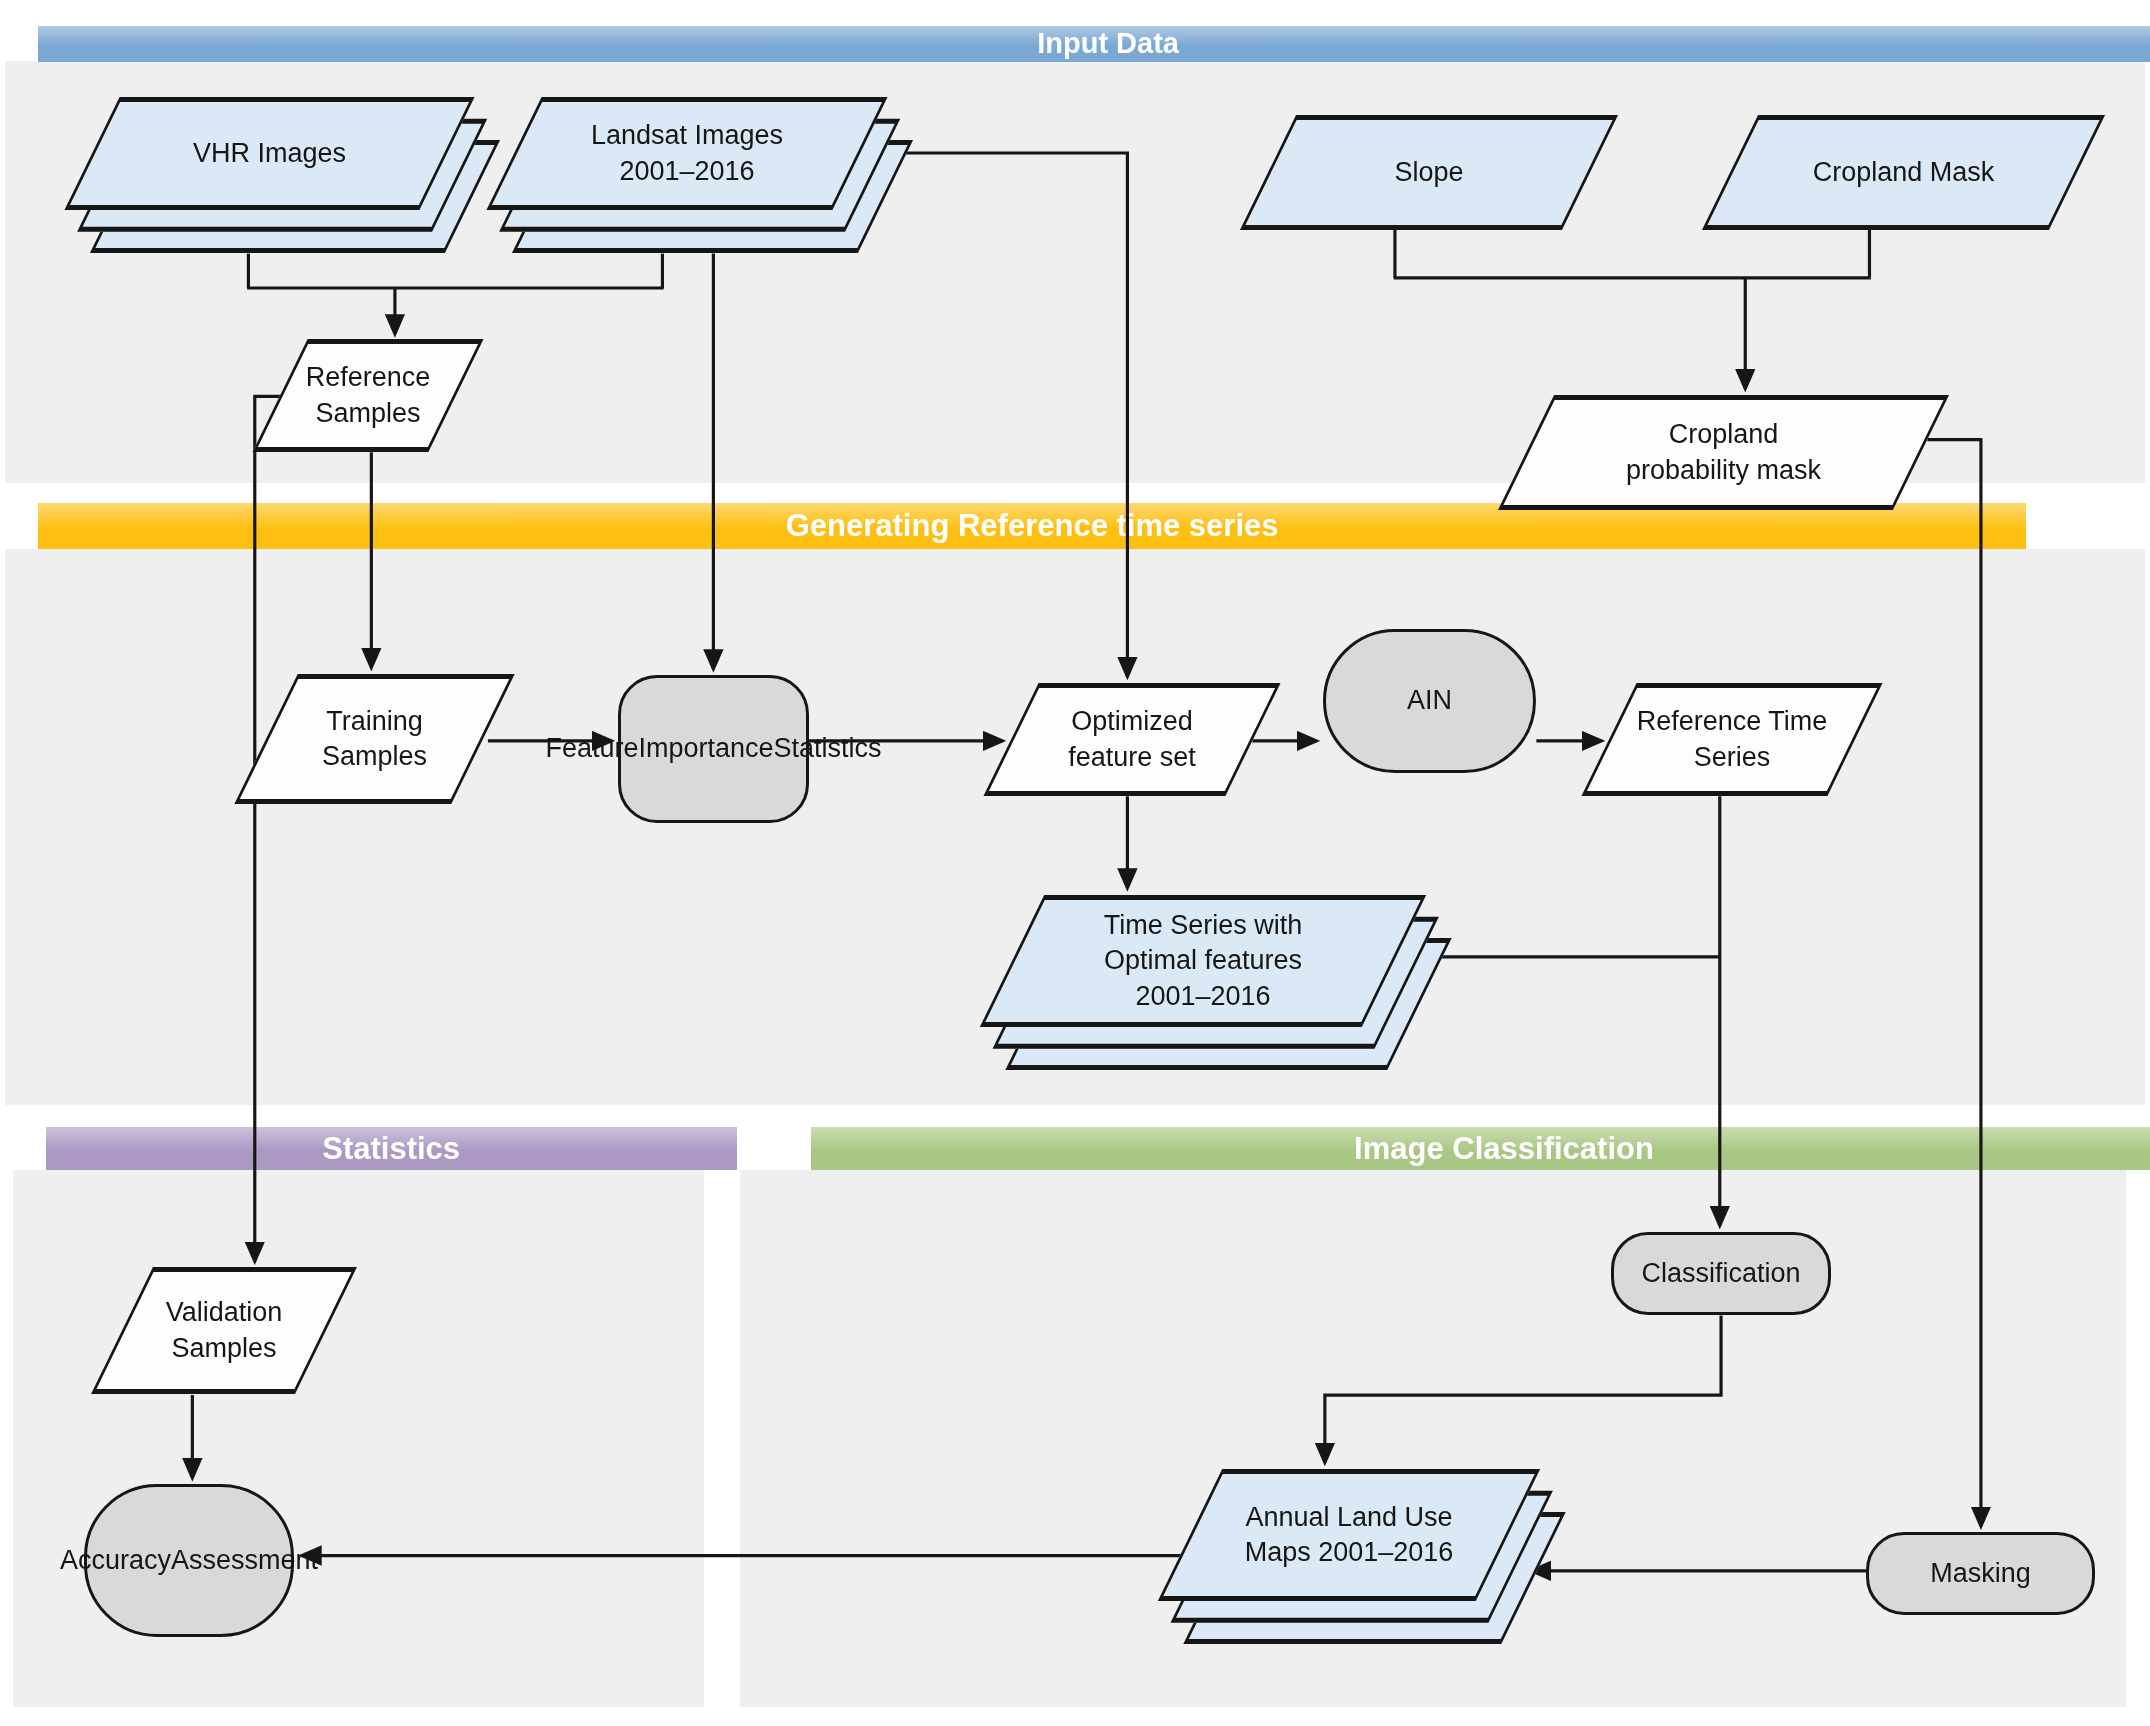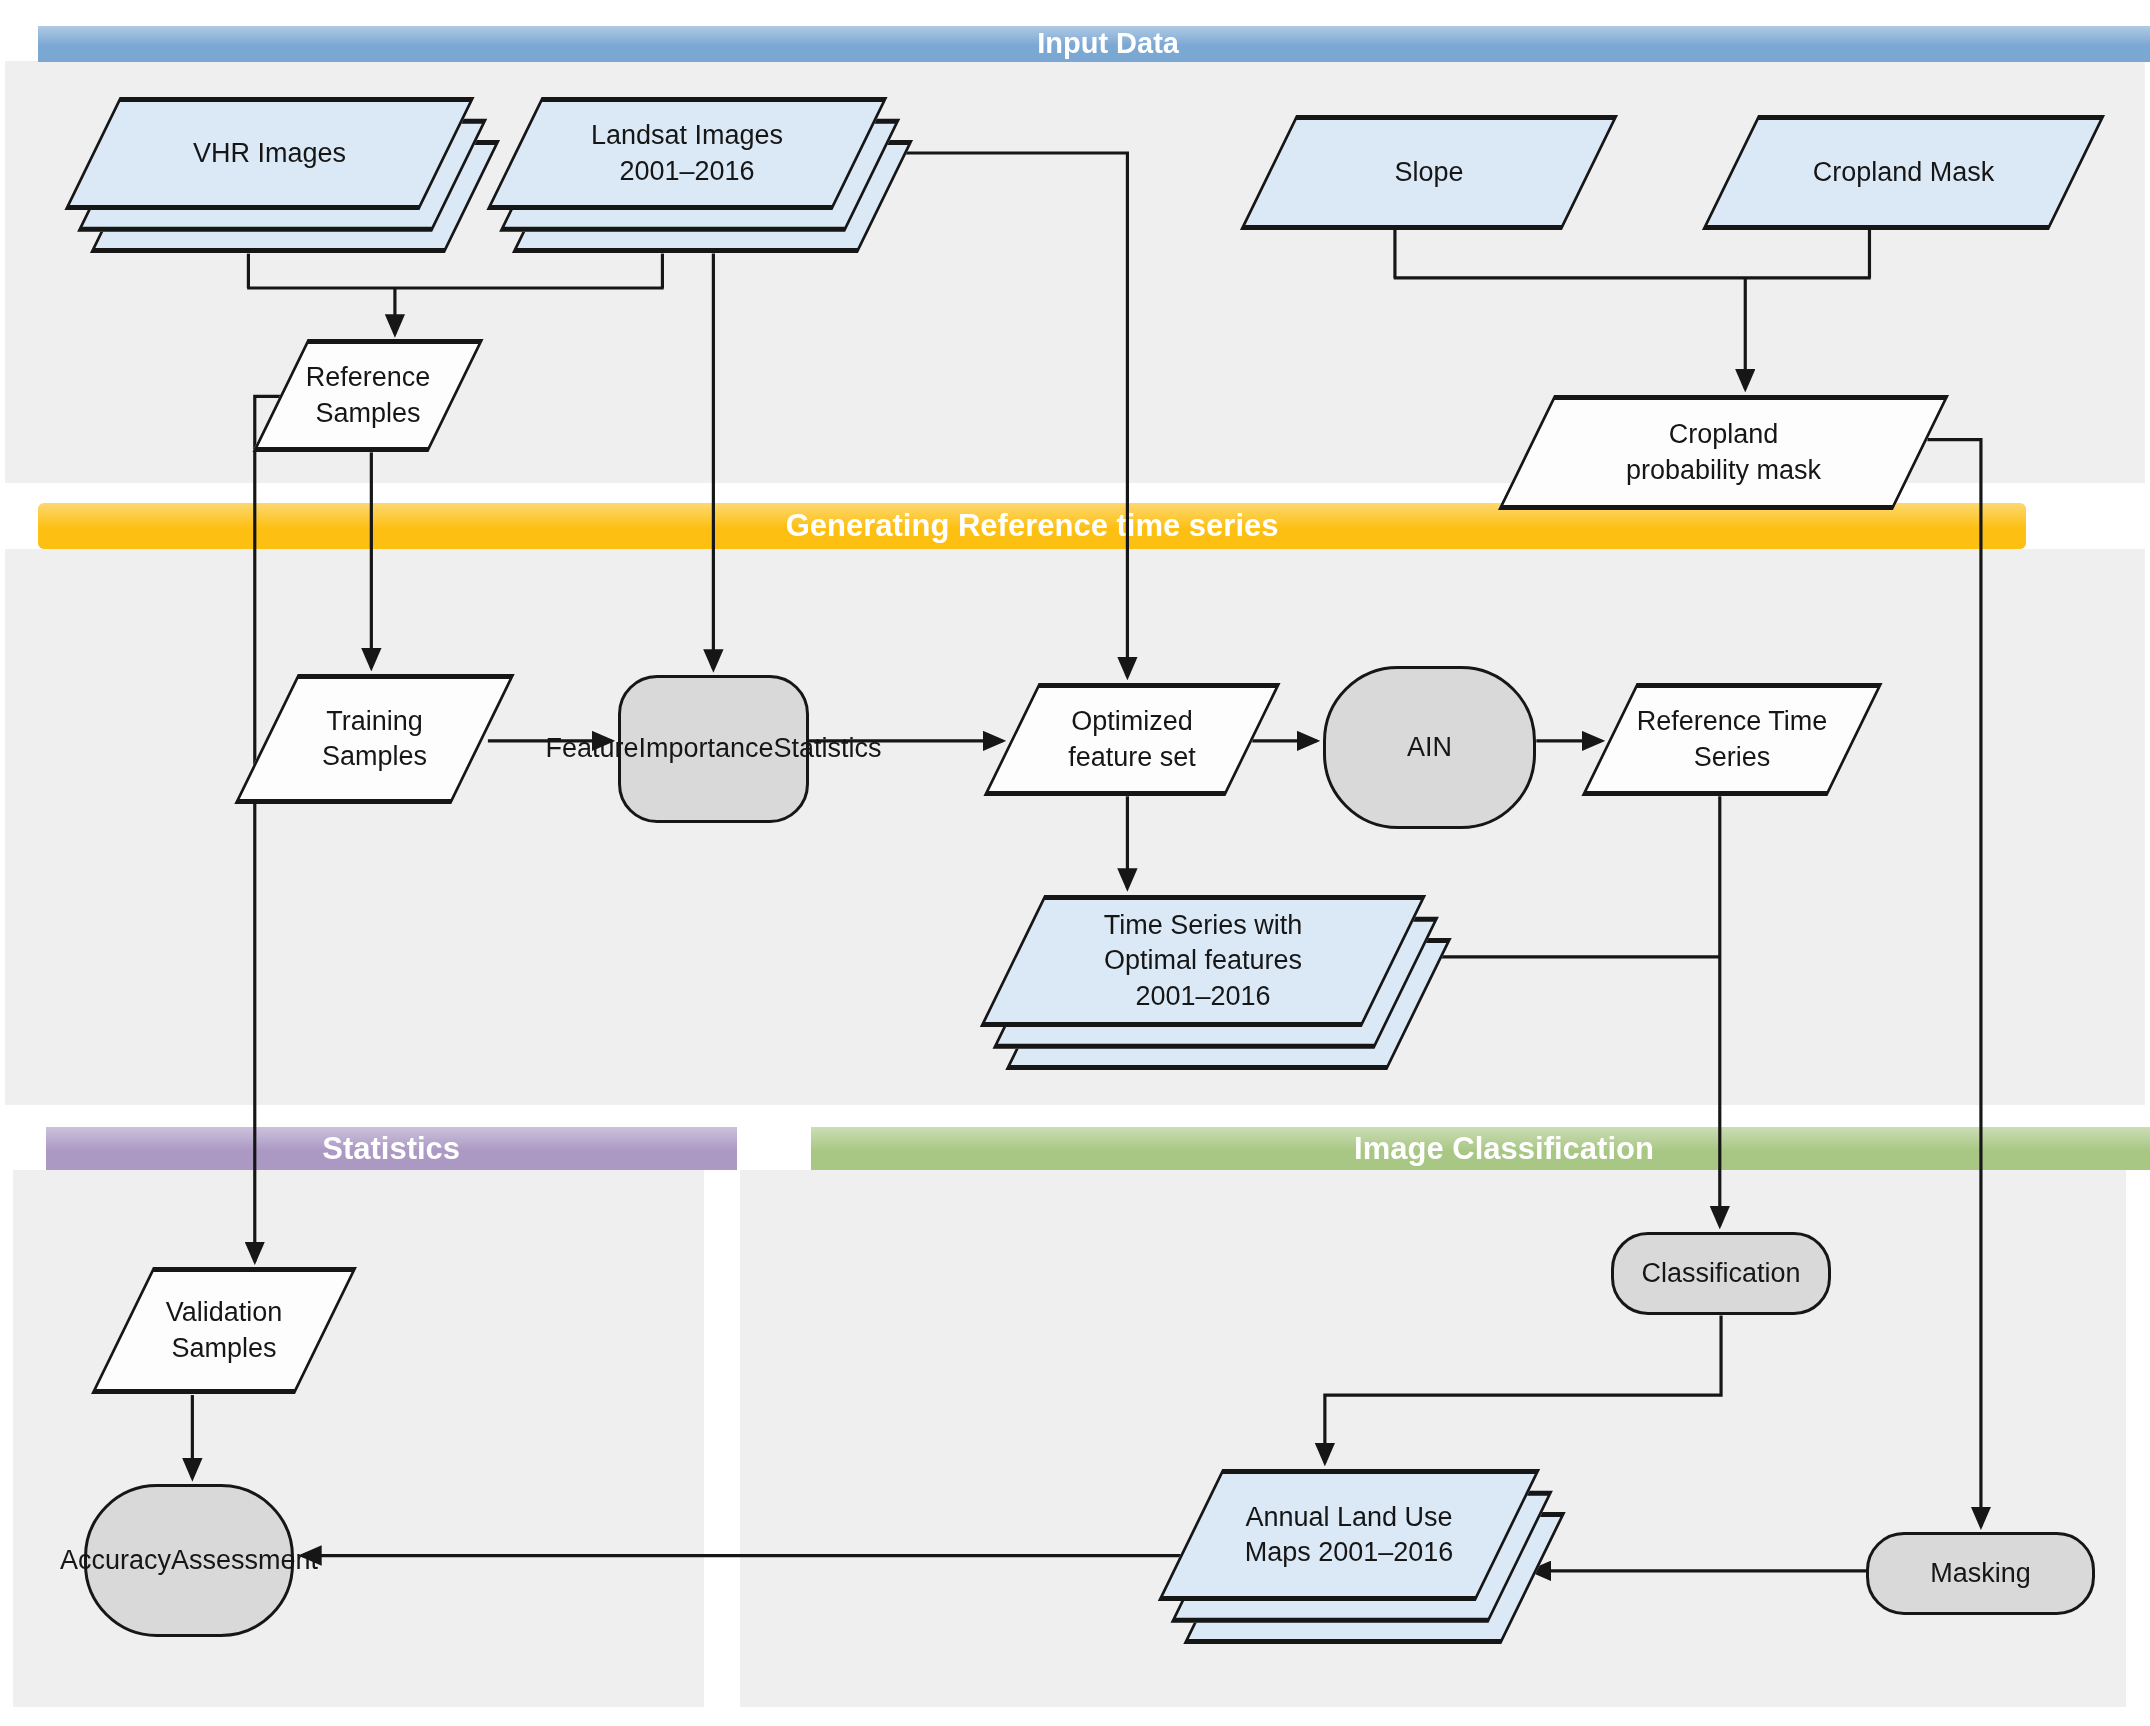--- a/index.html
+++ b/index.html
@@ -11,21 +11,21 @@
   #sec-top   {left:5.1px;   top:61px;   width:2140px; height:422px;}
   #sec-mid   {left:5.1px;   top:549px;  width:2140px; height:556px;}
   #sec-stats {left:12.7px;  top:1170px; width:691px; height:537px;}
   #sec-ic    {left:740px;top:1170px; width:1386px; height:537px;}
 
   
   .band{position:absolute;display:flex;align-items:center;justify-content:center;
         color:#ffffff;font-weight:bold;
         background-image:linear-gradient(rgba(255,255,255,.40),rgba(255,255,255,0) 55%);margin-left:33px;}
   #band-input{left:5.1px;top:25.5px;width:2140px;height:36px;background-color:#7ba7d3;font-size:29px;}
-  #band-ref  {left:5.1px;top:503px;width:1988px;height:46px;background-color:#fdbf12;font-size:31px;border-radius:6px;}
+  #band-ref  {left:5.1px;top:503px;width:1988px;height:46px;background-color:#fdbf12;font-size:31px;}
   #band-stats{left:12.7px;top:1127px;width:691px;height:43px;background-color:#ab99c4;font-size:31px;}
   #band-ic   {left:778px;top:1127px;width:1386px;height:43px;background-color:#a9c784;font-size:31px;}
 
   
   #edges{position:absolute;left:0;top:0;width:2151px;height:1727px;z-index:3;}
   #edges polyline{fill:none;stroke:#161616;stroke-width:5px;}
 
   
   .node{position:absolute;z-index:4;}
   .label{position:absolute;left:0;top:0;width:100%;height:100%;display:flex;
@@ -170,21 +170,21 @@
 
   <div class="node io" style="left:1011px;top:683px;width:242px;height:113px;">
     <div class="para">
       <div class="label">
         <span>Optimized</span>
         <span>feature set</span>
       </div>
     </div>
   </div>
 
-  <div class="node stadium" style="left:1323px;top:666px;width:213px;height:163px;border-radius:75px;">
+  <div class="node stadium" style="left:1323px;top:629px;width:213px;height:144px;border-radius:75px;">
     <span class="label">AIN</span>
   </div>
 
   <div class="node io" style="left:1609px;top:683px;width:246px;height:113px;">
     <div class="para">
       <div class="label">
         <span>Reference Time</span>
         <span>Series</span>
       </div>
     </div>

